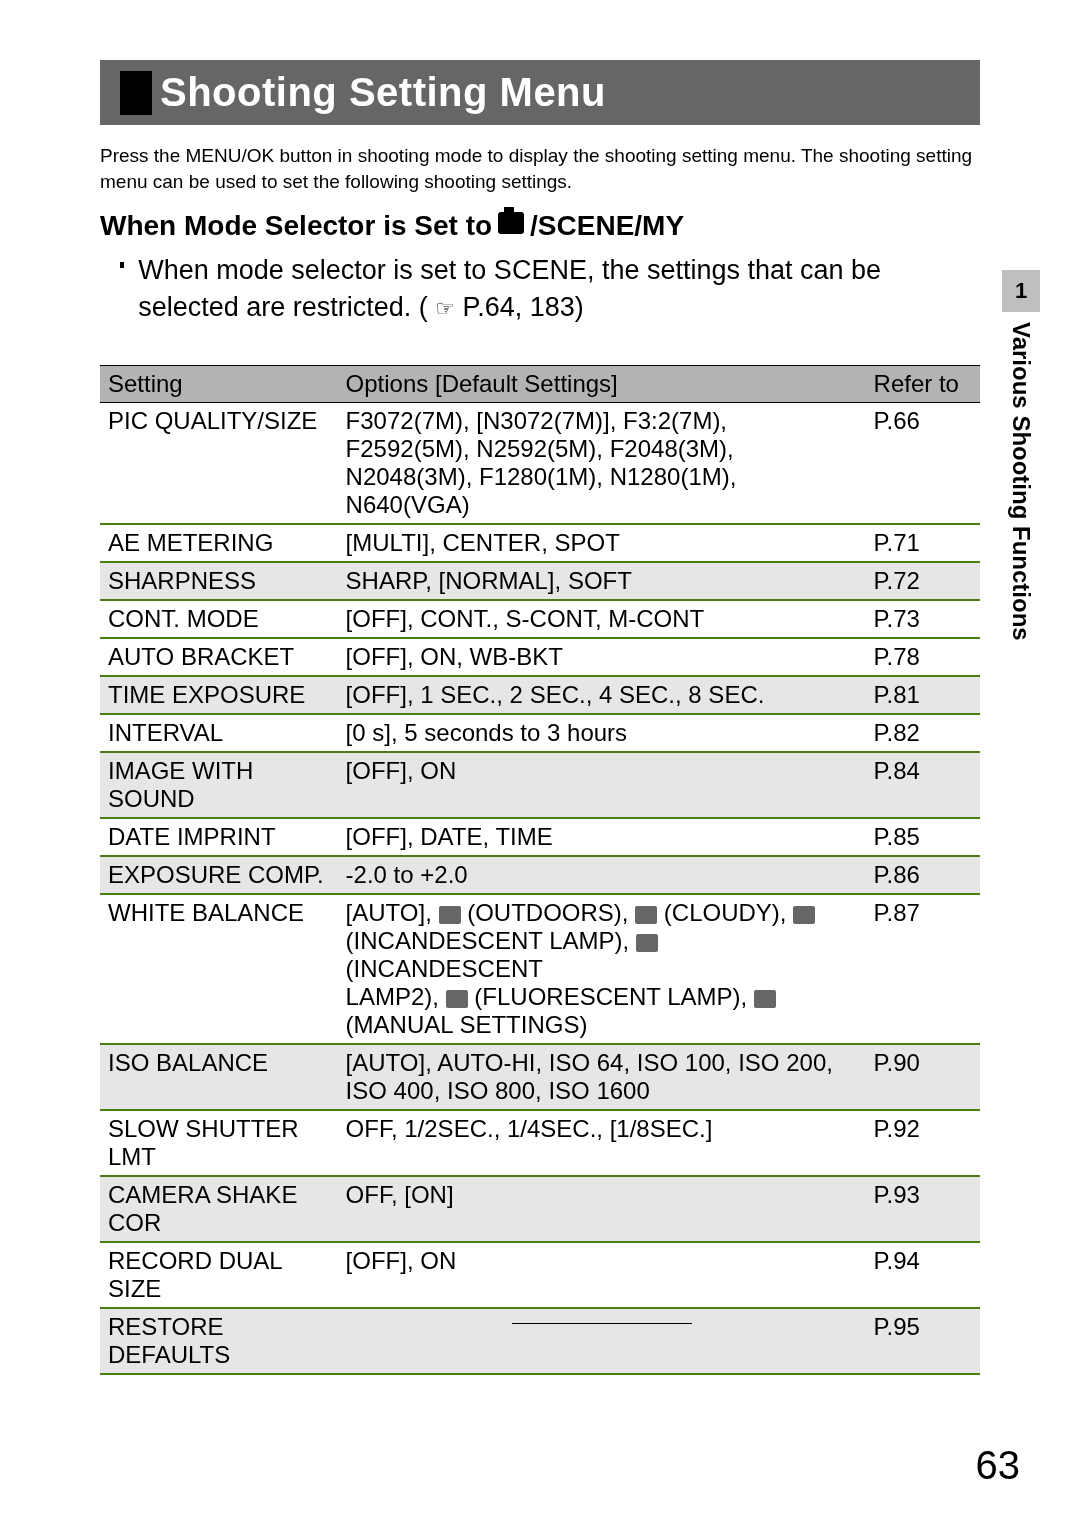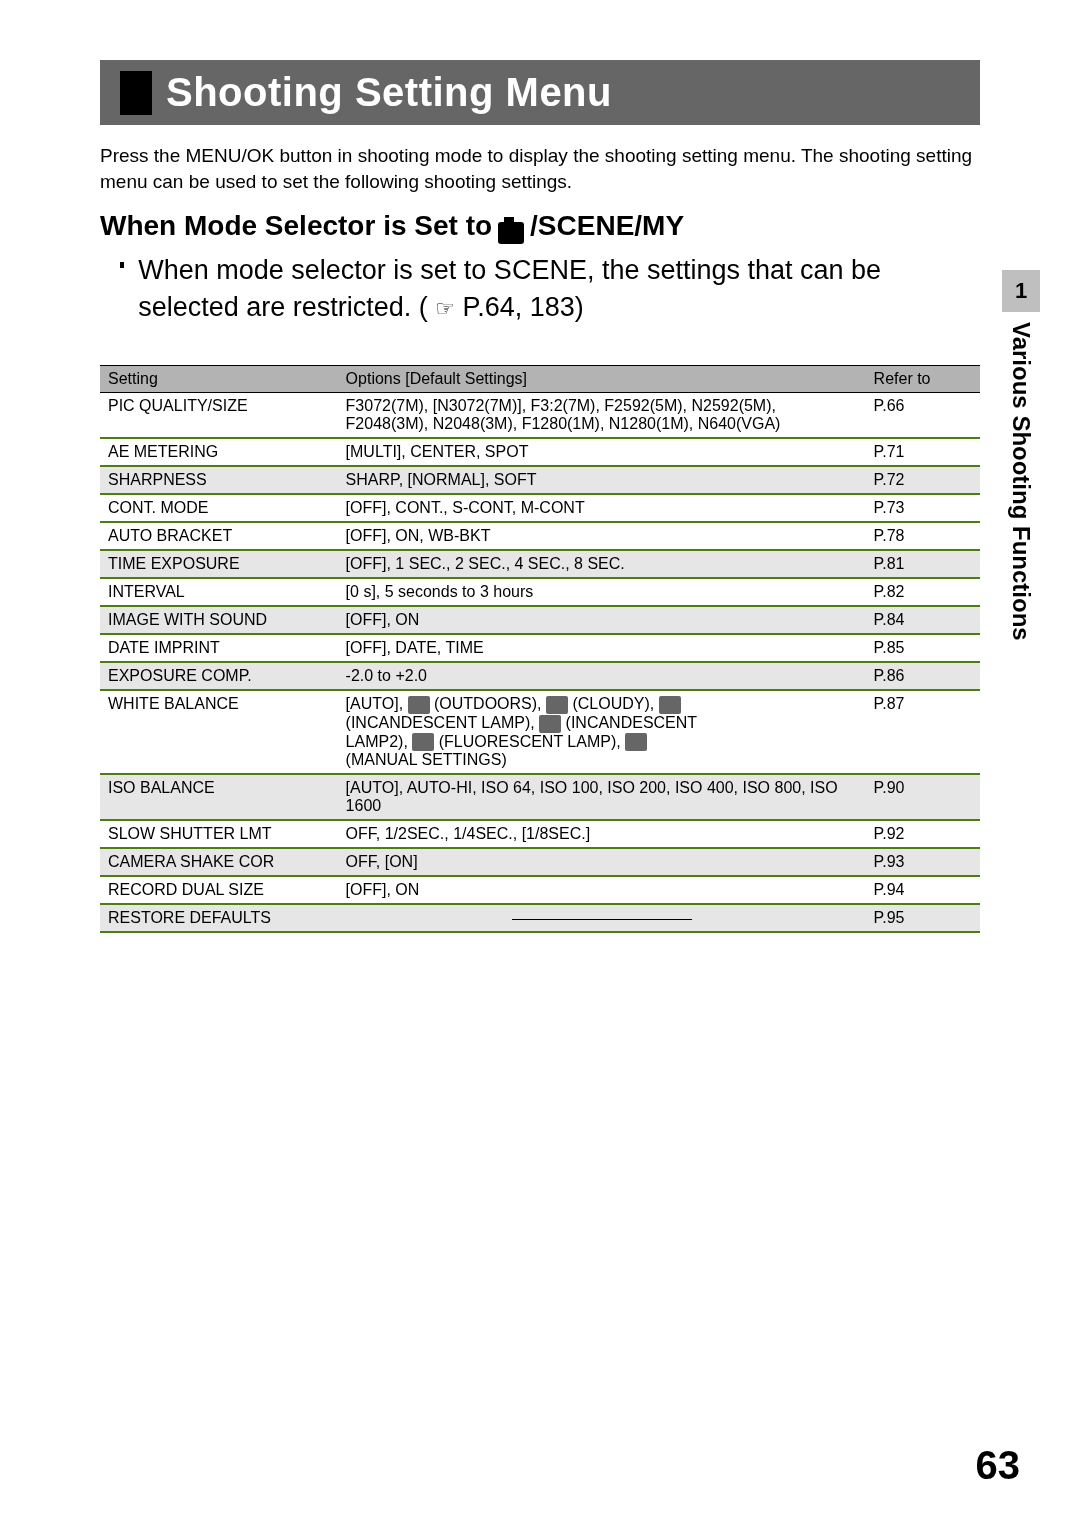--- a/index.html
+++ b/index.html
@@ -15,21 +15,21 @@
   .page {
     padding: 60px 100px 60px 100px;
     box-sizing: border-box;
   }
   .title-bar {
     background: #666;
     color: #fff;
     padding: 10px 20px 10px 20px;
     display: flex;
     align-items: center;
-    gap: 14px;
+    gap: 8px;
   }
   .title-bar .stub {
     width: 32px;
     height: 44px;
     background: #000;
   }
   .title-bar h1 {
     margin: 0;
     font-size: 40px;
     font-weight: 900;
@@ -38,41 +38,41 @@
   .intro {
     font-size: 19px;
     line-height: 1.35;
     margin: 18px 0 10px 0;
   }
   .subhead {
     font-size: 28px;
     font-weight: 900;
     margin: 16px 0 10px 0;
     display: flex;
-    align-items: flex-end;
+    align-items: flex-start;
     gap: 6px;
   }
   .bullet-row {
     display: flex;
     align-items: flex-start;
     gap: 14px;
     font-size: 27px;
     line-height: 1.35;
     margin: 4px 0 16px 20px;
   }
   .bullet-dot {
     margin-top: 10px;
     width: 6px;
     height: 6px;
     background: #000;
   }
   table.settings {
     border-collapse: collapse;
     width: 100%;
-    font-size: 16px;
+    font-size: 24px;
     margin-top: 40px;
   }
   table.settings th, table.settings td {
     text-align: left;
     padding: 4px 8px;
     vertical-align: top;
   }
   table.settings th {
     background: #b3b3b3;
     font-weight: 400;
@@ -111,21 +111,21 @@
     writing-mode: vertical-rl;
     font-size: 24px;
     font-weight: 700;
     margin-top: 10px;
   }
   .page-num {
     position: absolute;
     right: 60px;
     bottom: 40px;
     font-size: 40px;
-    font-weight: 700;
+    font-weight: 400;
   }
   .icon-sq {
     display: inline-block;
     width: 22px;
     height: 18px;
     background: #666;
     vertical-align: middle;
     border-radius: 2px;
   }
   .cam-icon {

